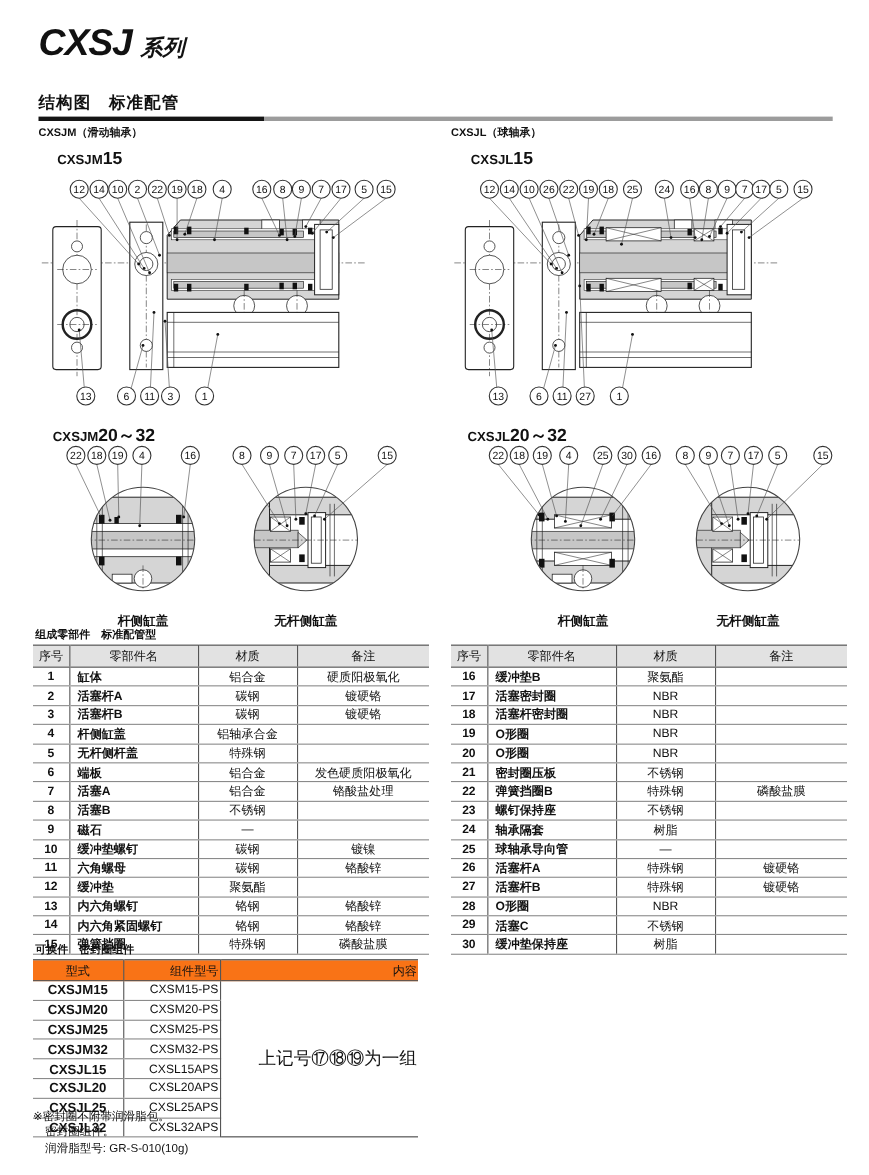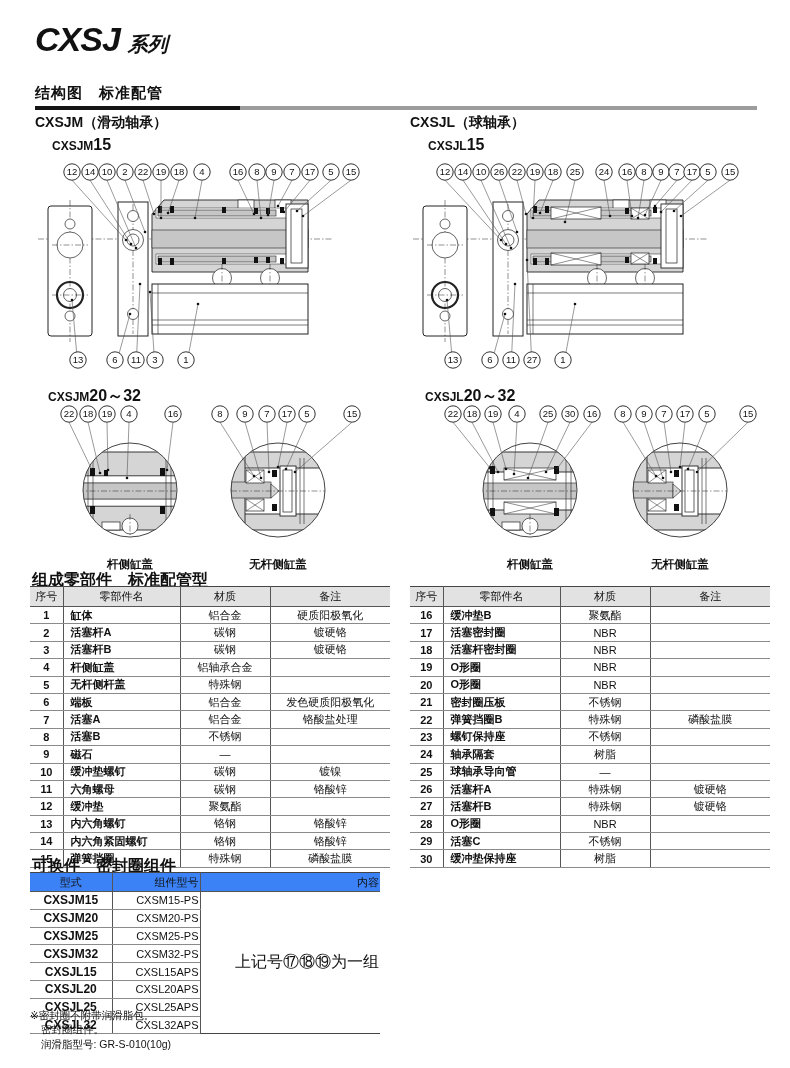--- a/index.html
+++ b/index.html
@@ -6,35 +6,35 @@
   .page{position:relative;width:790px;height:1068px;background:#fff;overflow:hidden;
         font-family:"Liberation Sans","DejaVu Sans",sans-serif;color:#111;}
   .abs{position:absolute;}
   
   .t-main{font:italic bold 34px/1 "Liberation Sans",sans-serif;letter-spacing:-1px;}
   .t-sub{font:italic bold 20px/1 "Liberation Sans",sans-serif;margin-left:8px;}
   
   .sec-title{font-weight:bold;font-size:15px;letter-spacing:1px;}
   .sec-rule{width:722px;height:3.5px;margin-top:3px;
             background:linear-gradient(to right,#151515 0 205px,#9c9c9c 205px 100%);}
-  .dia-head{font-weight:bold;font-size:14px;}
+  .dia-head{font-weight:bold;font-size:10px;}
   .model{font-weight:bold;font-size:12px;}
   .model .big{font-size:16px;}
   
-  .tbl-title{font-weight:bold;font-size:16px;}
+  .tbl-title{font-weight:bold;font-size:10px;}
   table{border-collapse:collapse;table-layout:fixed;font-size:11px;color:#111;}
   .parts{width:360px;border-top:1.4px solid #444;border-bottom:1.4px solid #444;}
   .parts th{background:#e2e2e2;font-weight:normal;height:17px;border-bottom:1px solid #555;}
   .parts td{height:16.4px;padding:0 3px;border-bottom:1px solid #8a8a8a;white-space:nowrap;overflow:hidden;}
   .parts td:nth-child(1){text-align:center;font-weight:bold;}
   .parts td:nth-child(2){text-align:left;padding-left:7px;font-weight:bold;}
   .parts td:nth-child(3),.parts td:nth-child(4){text-align:center;}
   .parts th+th,.parts td+td{border-left:1px solid #555;}
   .seal{width:350px;border-top:1.4px solid #444;border-bottom:1.4px solid #444;}
-  .seal th{background:#3b82f6;font-weight:normal;height:16px;border-bottom:1px solid #555;}
+  .seal th{background:#f97316;font-weight:normal;height:16px;border-bottom:1px solid #555;}
   .seal td{height:14.8px;text-align:center;border-bottom:1px solid #8a8a8a;}
   .seal td:nth-child(1){font-weight:bold;font-size:12px;}
   .seal th+th,.seal td+td{border-left:1px solid #555;text-align:right;}
   .seal td.content-cell{border-bottom:none;font-size:16px;}
   
   .note{font-size:10.5px;line-height:1.38;}
   .note .ind{margin-left:11px;}
   
   .co{fill:#fff;stroke:#333;stroke-width:1;}
   .ct{font:9.5px "Liberation Sans",sans-serif;text-anchor:middle;fill:#111;}

